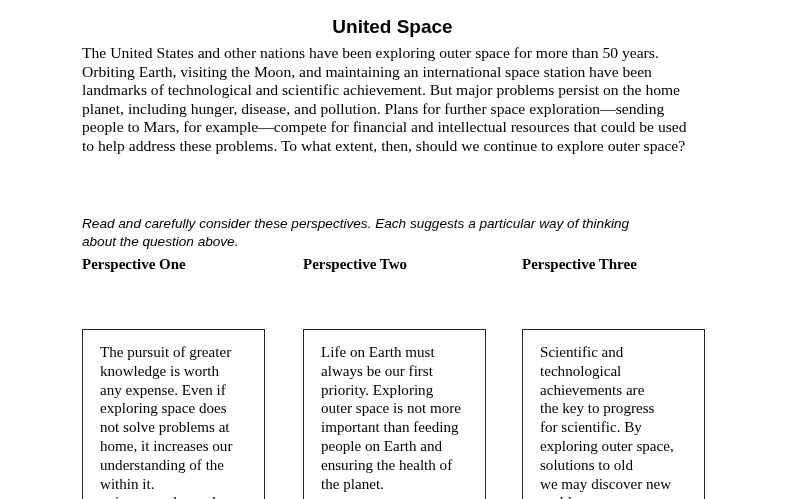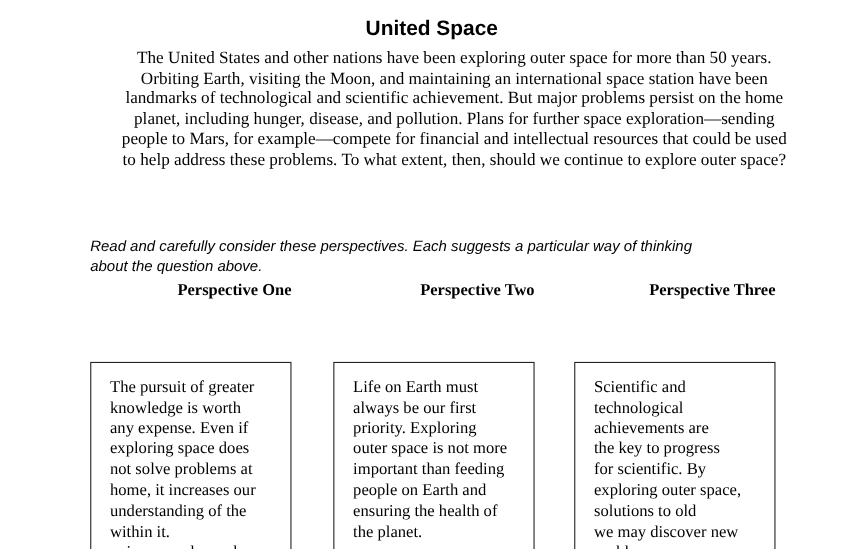--- a/index.html
+++ b/index.html
@@ -2,33 +2,33 @@
 <html><head>
   <meta charset="utf-8">
   <style>
     html, body { margin: 0; padding: 0; background: #ffffff; }
     body { width: 785px; height: 499px; position: relative; overflow: hidden; color: #000; }
     .title {
       position: absolute; left: 0; top: 16px; width: 785px; text-align: center;
       font-family: "Liberation Sans", sans-serif; font-weight: bold; font-size: 19px; line-height: 22px;
     }
     .intro {
-      position: absolute; left: 93px; top: 44px; width: 640px;
-      font-family: "Liberation Serif", serif; font-size: 15.6px; line-height: 18.5px; text-align: center;
+      position: absolute; left: 82px; top: 44px; width: 640px;
+      font-family: "Liberation Serif", serif; font-size: 15.6px; line-height: 18.5px;
     }
     .intro span { display: block; white-space: nowrap; }
     .instructions {
       position: absolute; left: 82px; top: 195px; width: 640px;
       font-family: "Liberation Sans", sans-serif; font-style: italic; font-size: 13.6px; line-height: 17.5px; margin-top: 20px;
     }
     .instructions span { display: block; white-space: nowrap; }
     .persp-head {
       position: absolute; top: 255px;
       font-family: "Liberation Serif", serif; font-weight: bold; font-size: 15px; line-height: 18px;
-      text-align: right;
+      text-align: left;
     }
     .box {
       position: absolute; top: 281px; height: 192px; width: 183px;
       border: 1.5px solid #222; box-sizing: border-box;
       padding: 13px 0 0 17px;
       font-family: "Liberation Serif", serif; font-size: 15.1px; line-height: 18.8px; margin-top: 48px;
     }
     .box span { display: block; white-space: nowrap; }
   </style>
 </head>

